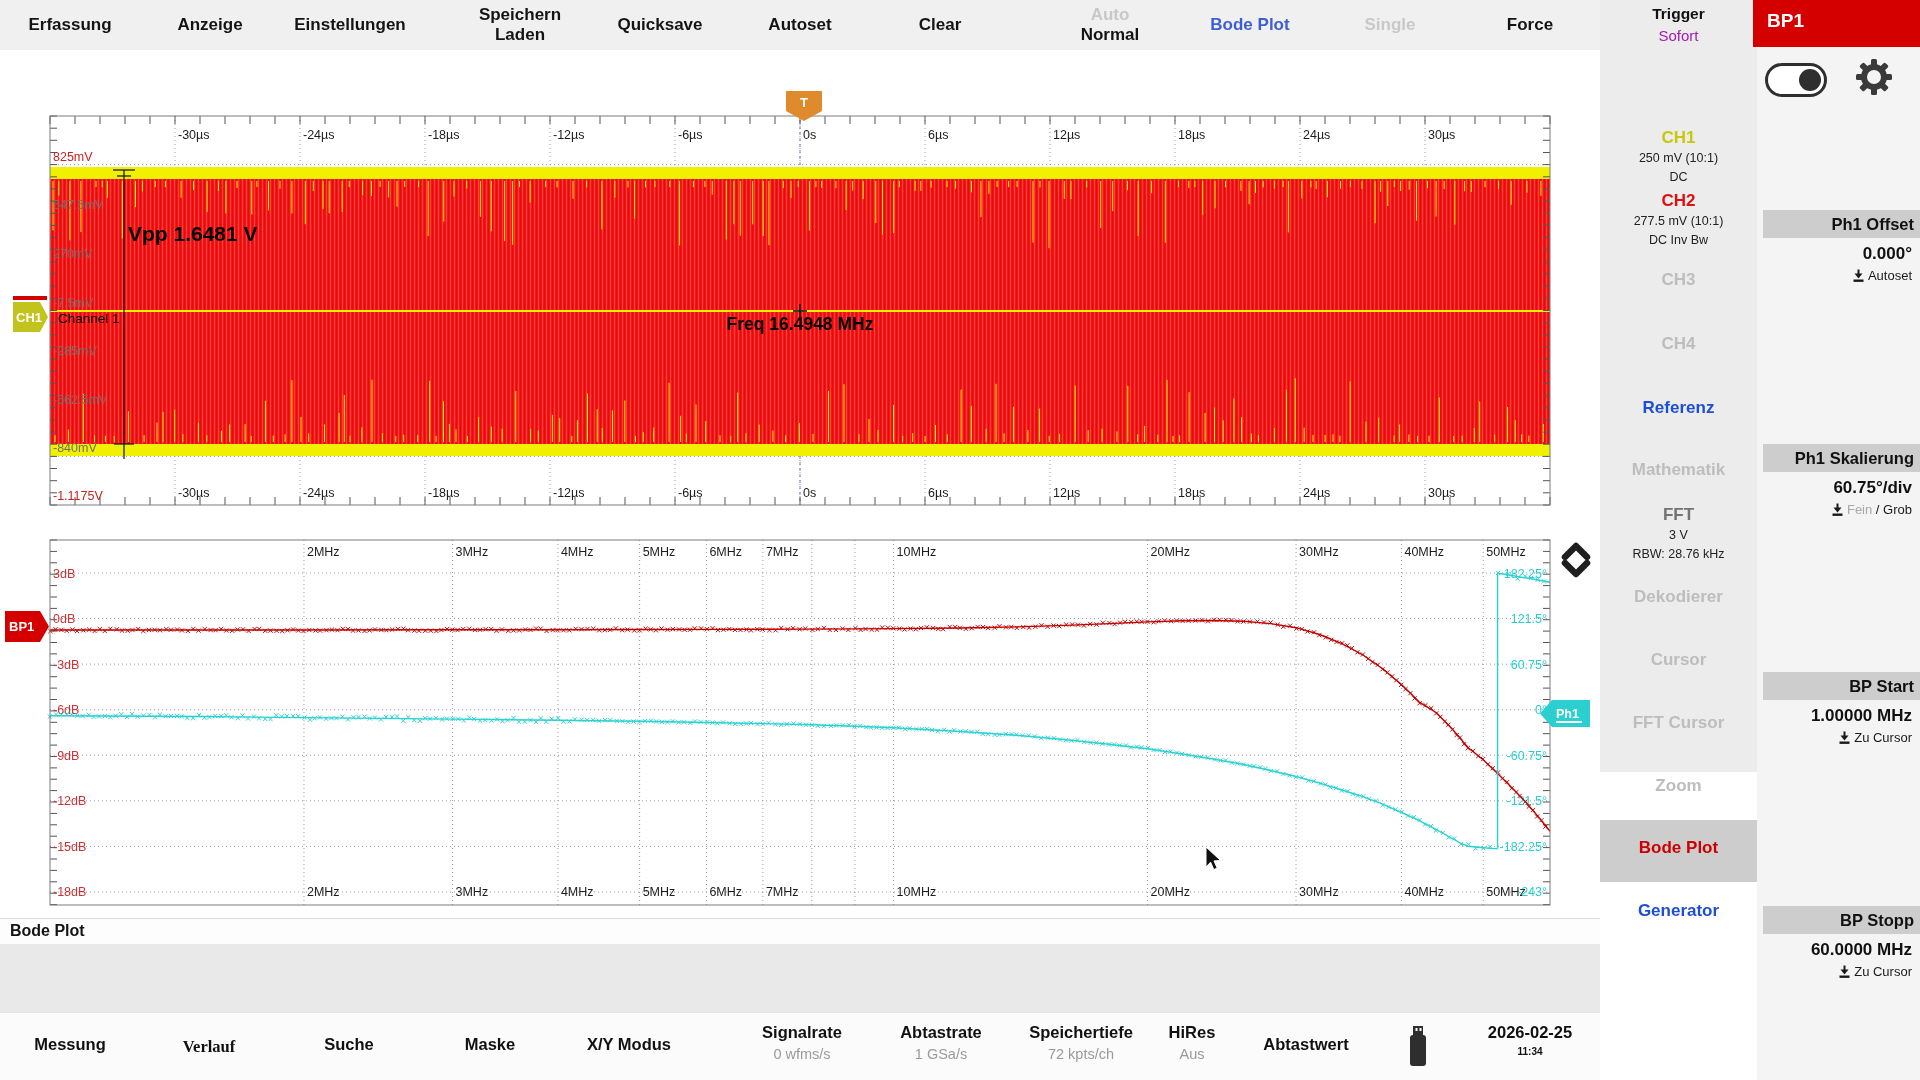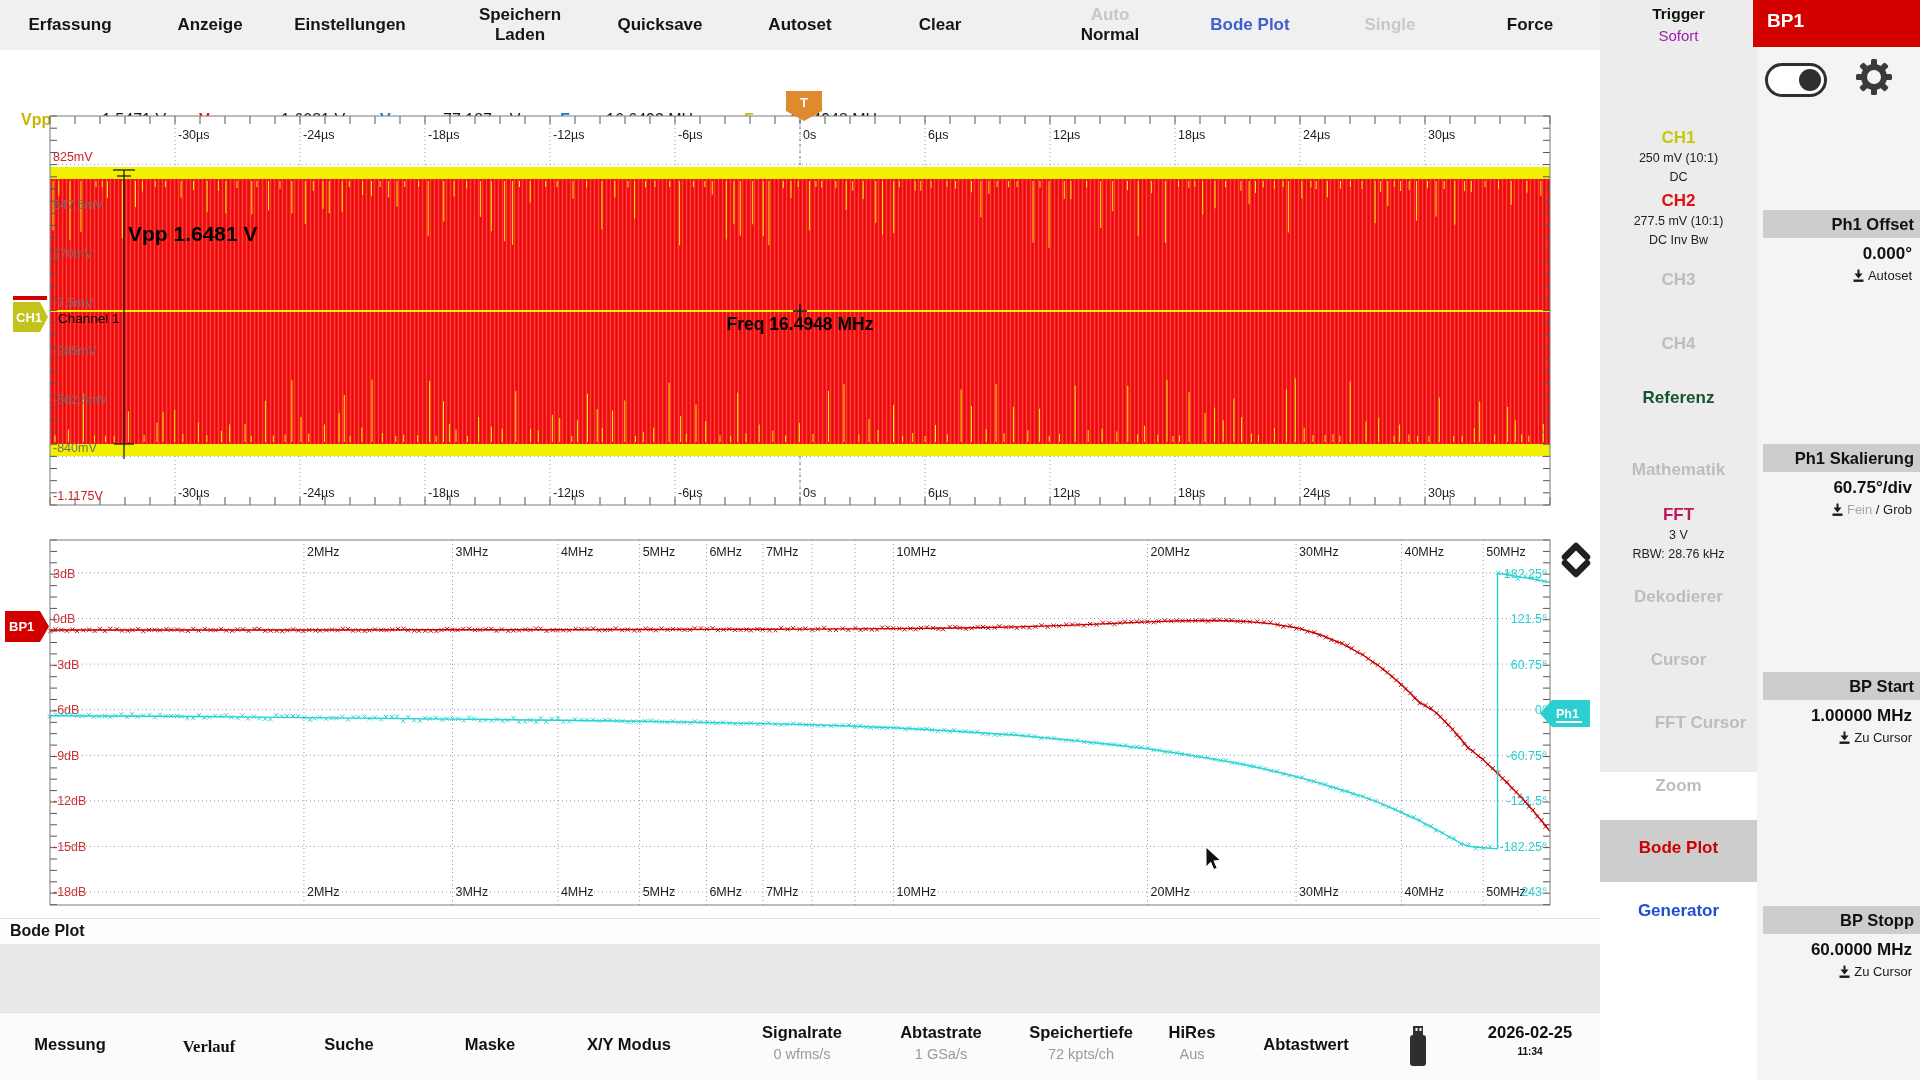--- a/index.html
+++ b/index.html
@@ -74,32 +74,20 @@
       </div>
       <div class="menu-item" style="left: 1250px;">
         <span class="m-accent">Bode Plot</span>
       </div>
       <div class="menu-item" style="left: 1390px;">
         <span class="m-disabled">Single</span>
       </div>
       <div class="menu-item" style="left: 1530px;">
         <span class="m-default">Force</span>
       </div>
-    </div>
-  <div id="measurebar">
-      <span class="meas-label" style="left: 21px; color: rgb(201, 180, 0);">Vpp</span>
-      <span class="meas-value" style="left: 102px;">1.5471 V</span>
-      <span class="meas-label" style="left: 199px; color: rgb(224, 16, 16);">Vpp</span>
-      <span class="meas-value" style="left: 281px;">1.6081 V</span>
-      <span class="meas-label" style="left: 380px; color: rgb(26, 122, 212);">Vpp</span>
-      <span class="meas-value" style="left: 443px;">77.187 mV</span>
-      <span class="meas-label" style="left: 560px; color: rgb(26, 122, 212);">Freq</span>
-      <span class="meas-value" style="left: 606px;">16.6493 MHz</span>
-      <span class="meas-label" style="left: 744px; color: rgb(201, 196, 0);">Freq</span>
-      <span class="meas-value" style="left: 790px;">16.4948 MHz</span>
     </div>
 
   <svg id="scope" width="1600" height="828" viewBox="0 90 1600 828">
       <defs>
         <pattern id="redstripe" width="4" height="12" patternUnits="userSpaceOnUse">
           <rect x="0" y="0" width="4" height="12" fill="#f81414"></rect>
           <line x1="2.5" y1="0" x2="2.5" y2="12" stroke="rgba(255,110,110,0.5)" stroke-width="1"></line>
           <line x1="0.5" y1="0" x2="0.5" y2="12" stroke="rgba(205,10,10,0.6)" stroke-width="1"></line>
         </pattern>
       </defs>
@@ -338,28 +326,28 @@
     <div id="trigTitle">Trigger</div>
     <div id="trigMode">Sofort</div>
   <div class="side-item" style="top: 128px; color: rgb(201, 199, 12);">CH1</div>
       <div class="side-sub" style="top: 151px;">250 mV (10:1)</div>
       <div class="side-sub" style="top: 170px;">DC</div>
       <div class="side-item" style="top: 191px; color: rgb(224, 16, 16);">CH2</div>
       <div class="side-sub" style="top: 214px;">277.5 mV (10:1)</div>
       <div class="side-sub" style="top: 233px;">DC Inv Bw</div>
       <div class="side-item" style="top: 270px; color: rgb(189, 189, 189);">CH3</div>
       <div class="side-item" style="top: 334px; color: rgb(189, 189, 189);">CH4</div>
-      <div class="side-item" style="top: 388px; color: #14532d;">Referenz</div>
+      <div class="side-item" style="top: 398px; color: #1d4ed8;">Referenz</div>
       <div class="side-item" style="top: 460px; color: rgb(189, 189, 189);">Mathematik</div>
-      <div class="side-item" style="top: 505px; color: #be185d;">FFT</div>
+      <div class="side-item" style="top: 505px; color: #737373;">FFT</div>
       <div class="side-sub" style="top: 528px;">3 V</div>
       <div class="side-sub" style="top: 547px;">RBW: 28.76 kHz</div>
       <div class="side-item" style="top: 587px; color: rgb(189, 189, 189);">Dekodierer</div>
       <div class="side-item" style="top: 650px; color: rgb(189, 189, 189);">Cursor</div>
-      <div class="side-item" style="top: 713px; color: rgb(189, 189, 189); padding-left: 22px;">FFT Cursor</div>
+      <div class="side-item" style="top: 713px; color: rgb(189, 189, 189);">FFT Cursor</div>
       <div class="side-item" style="top: 776px; color: rgb(189, 189, 189);">Zoom</div>
       <div class="side-selected" style="top: 820px;"></div>
       <div class="side-item" style="top: 838px; color: rgb(204, 0, 0);">Bode Plot</div>
       <div class="side-item" style="top: 901px; color: #1d4ed8;">Generator</div>
     </div>
 
   <div id="sideRight">
     <div id="bp1Tab">
       <span>BP1</span>
     </div>

